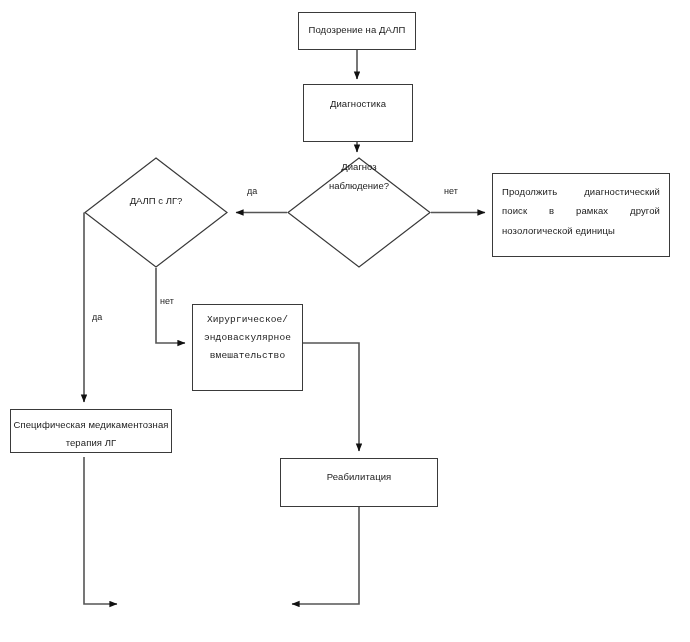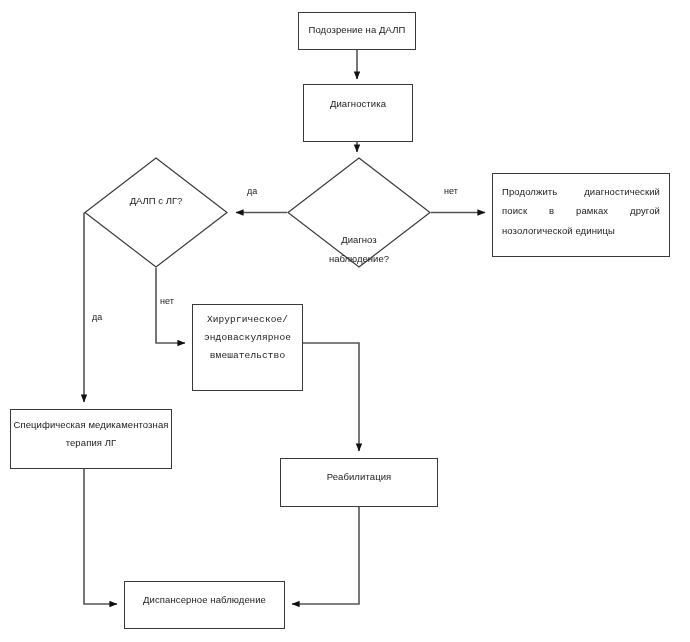--- a/index.html
+++ b/index.html
@@ -36,33 +36,33 @@
     line-height:2.05;
   }
   #n-suspect{left:298px;top:12px;width:118px;height:38px;}
   #n-suspect .txt{padding-top:8px;}
   #n-diag{left:303px;top:84px;width:110px;height:58px;}
   #n-diag .txt{padding-top:10px;}
   #n-continue{left:492px;top:173px;width:178px;height:84px;}
   #n-continue .txt{padding-top:8px;}
   #n-surgery{left:192px;top:304px;width:111px;height:87px;}
   #n-surgery .txt{padding-top:6px;line-height:1.9;font-family:Liberation Mono, monospace;}
-  #n-therapy{left:10px;top:409px;width:162px;height:60px;}
+  #n-therapy{left:10px;top:409px;width:162px;height:44px;}
   #n-therapy .txt{padding-top:6px;line-height:1.85;}
   #n-rehab{left:280px;top:458px;width:158px;height:49px;}
   #n-rehab .txt{padding-top:9px;}
   #n-observe{left:124px;top:581px;width:161px;height:48px;}
   #n-observe .txt{padding-top:9px;}
 
   .diamond{position:absolute;}
   .diamond .dlabel{
     position:absolute;
     left:0;top:0;width:100%;height:100%;
     display:flex;flex-direction:column;
-    align-items:center;justify-content:flex-end;
+    align-items:center;justify-content:flex-start;
     font-size:9.5px;color:#1a1a1a;line-height:2.0;
     text-align:center;
     pointer-events:none;
   }
   #d-dalp{left:84px;top:157px;width:144px;height:111px;}
   #d-confirm{left:287px;top:157px;width:144px;height:111px;}
 
   .elabel{
     position:absolute;
     font-size:9px;
@@ -134,22 +134,19 @@
   </div>
 
   <div class="node" id="n-therapy">
     <span class="txt">Специфическая медикаментозная терапия ЛГ</span>
   </div>
 
   <div class="node" id="n-rehab">
     <span class="txt">Реабилитация</span>
   </div>
 
-  <div class="node" id="n-observe">
-    <span class="txt">Диспансерное наблюдение</span>
-  </div>
 
   <span class="elabel" id="lbl-da-top">да</span>
   <span class="elabel" id="lbl-net-right">нет</span>
   <span class="elabel" id="lbl-net-mid">нет</span>
   <span class="elabel" id="lbl-da-left">да</span>
 
 </div>
 
 </body></html>

